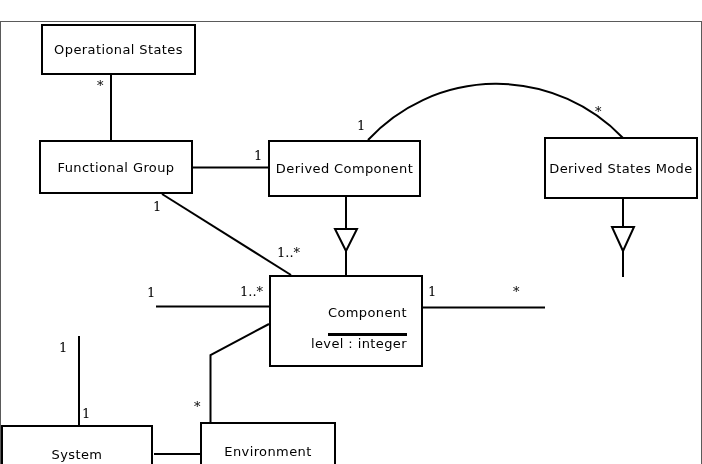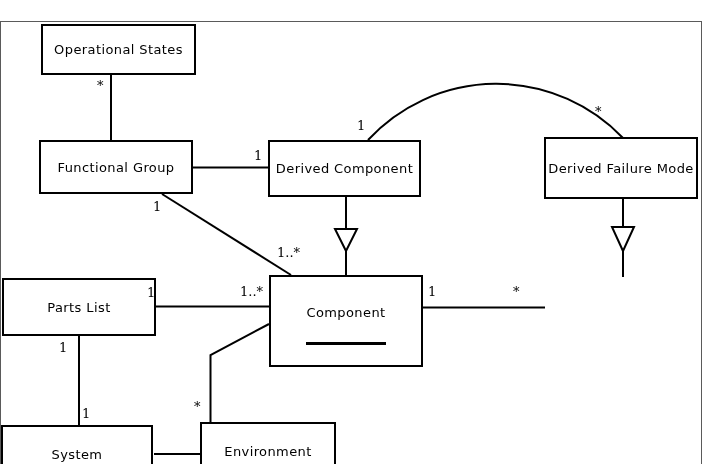--- a/index.html
+++ b/index.html
@@ -27,23 +27,23 @@
     border: 2px solid #000000;
     display: flex;
     align-items: center;
     justify-content: center;
     font-size: 13px;
     letter-spacing: 0.4px;
     white-space: nowrap;
   }
   .comp {
     flex-direction: column;
-    align-items: center;
+    align-items: flex-end;
     justify-content: flex-start;
-    padding: 5px;
+    padding: 14px;
   }
   .comp-title {
     height: 60px;
     display: flex;
     align-items: center;
     justify-content: center;
     border-bottom: 3px solid #000000;
   }
   .comp-attr {
     flex: 1;
@@ -99,29 +99,27 @@
 
   <div class="box" style="left:38px;top:118px;width:154px;height:54px">
     <span>Functional Group</span>
   </div>
 
   <div class="box" style="left:267px;top:118px;width:153px;height:57px">
     <span>Derived Component</span>
   </div>
 
   <div class="box" style="left:543px;top:115px;width:154px;height:62px">
-    <span>Derived Failure Mode</span>
+    <span>Derived States Mode</span>
   </div>
 
-  <div class="box" style="left:1px;top:256px;width:154px;height:58px">
-    <span>Parts List</span>
-  </div>
 
   <div class="box comp" style="left:268px;top:253px;width:154px;height:92px">
     <div class="comp-title">Component</div>
+    <div class="comp-attr">level : integer</div>
   </div>
 
 
   <div class="box" style="left:0;top:403px;width:152px;height:58px">
     <span>System</span>
   </div>
 
   <div class="box" style="left:199px;top:400px;width:136px;height:58px">
     <span>Environment</span>
   </div>

